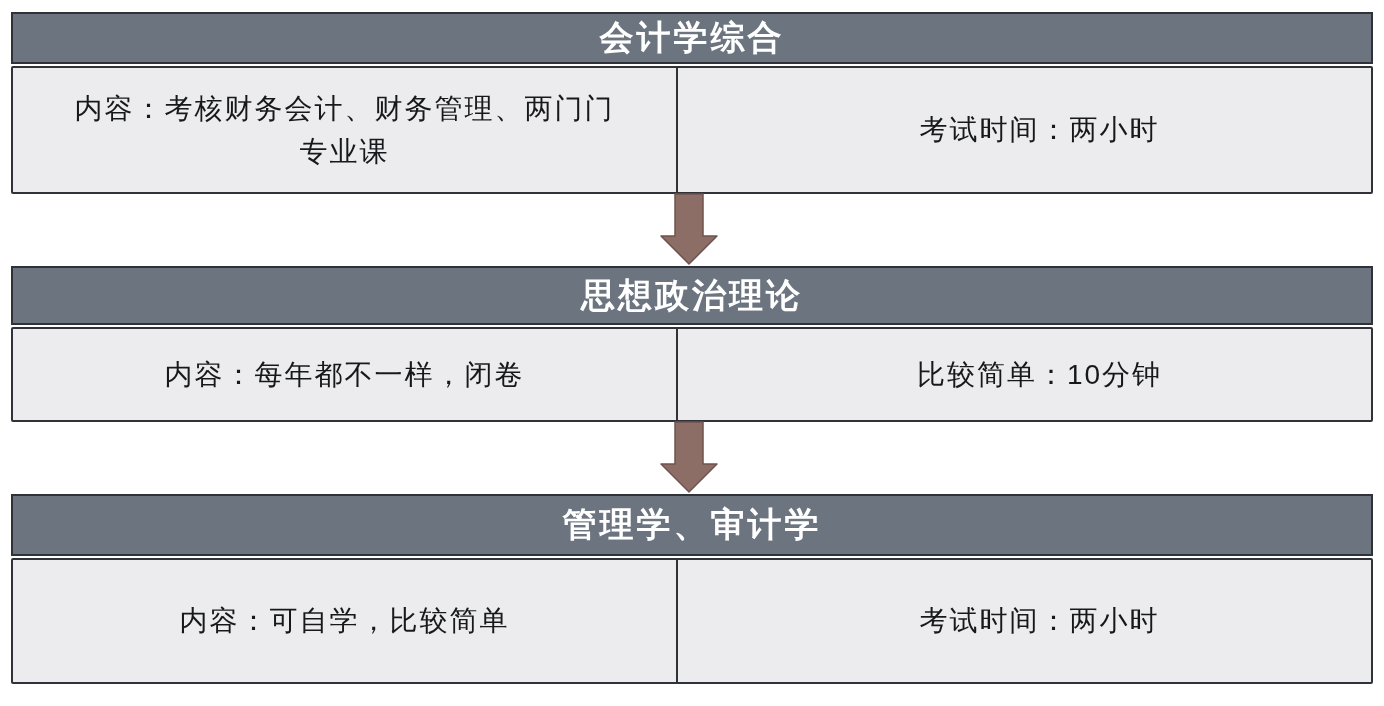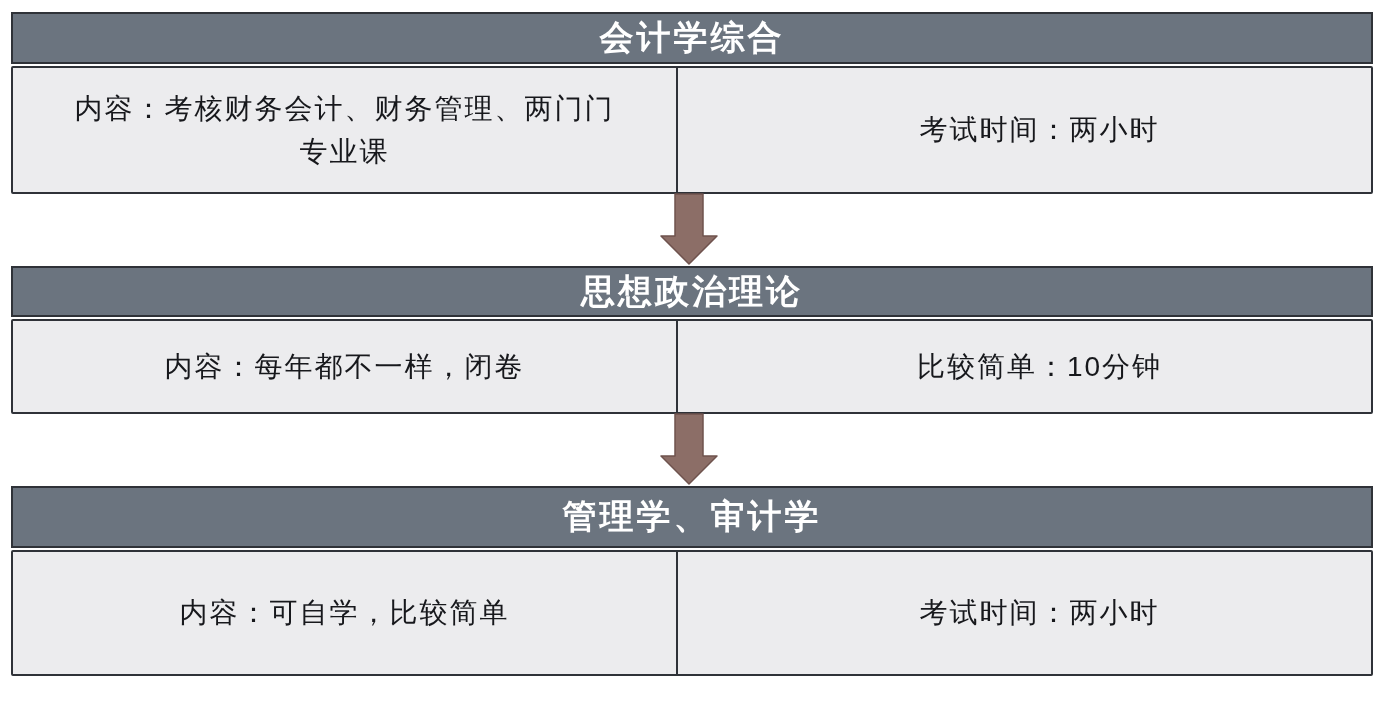--- a/index.html
+++ b/index.html
@@ -50,21 +50,21 @@
     letter-spacing: 2px;
     color: #17181c;
     padding: 0 24px;
     line-height: 1.55;
     white-space: pre-line;
   }
   .cell-left { border-right: 2px solid var(--border); }
   
   .b1 .block-header { height: 52px; }
   .b1 .block-body   { height: 128px; }
-  .b2 .block-header { height: 51px; }
+  .b2 .block-header { height: 59px; }
   .b2 .block-body   { height: 95px; }
   .b3 .block-header { height: 62px; }
   .b3 .block-body   { height: 126px; }
   .arrow-row {
     height: 72px;
     display: flex;
     justify-content: center;
     align-items: flex-start;
     position: relative;
     z-index: 2;

